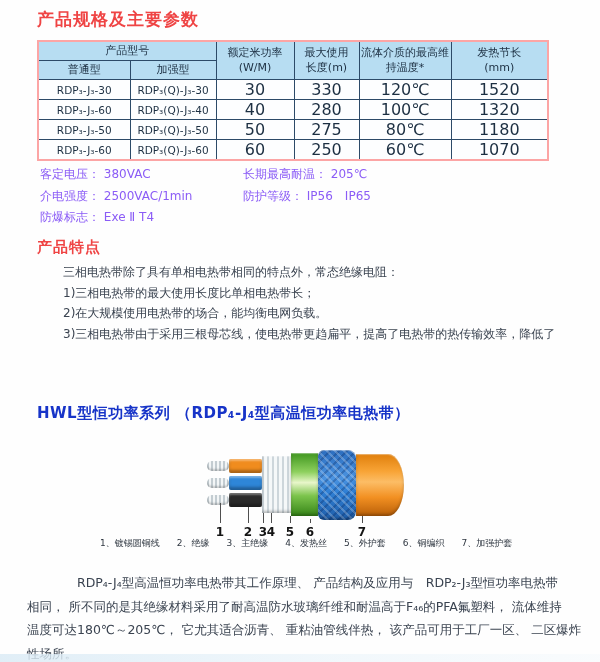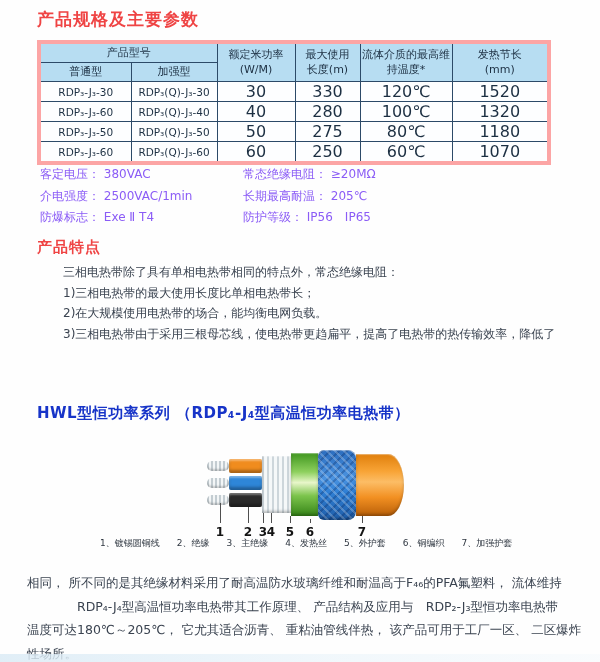--- a/index.html
+++ b/index.html
@@ -7,21 +7,21 @@
         font-family:"DejaVu Sans","Liberation Sans",sans-serif;color:#39424e;}
   .page::after{content:"";position:absolute;left:0;bottom:0;width:100%;height:8px;
         background:linear-gradient(90deg,#d9eaf5,#eef6fb 55%,#f8fbfd);opacity:.8;pointer-events:none;}
 
   .sec-title{position:absolute;left:37px;font-weight:bold;color:#ef4444;font-size:17px;letter-spacing:1px;}
   #title1{top:8px;}
   #title2{top:238px;font-size:15px;}
 
   
   .spec-table{position:absolute;left:37px;top:40px;border-collapse:collapse;table-layout:fixed;
-        width:510px;border:4px solid #fca5a5;font-size:11px;color:#1c2f42;}
+        width:510px;border:2px solid #fca5a5;font-size:11px;color:#1c2f42;}
   .spec-table th,.spec-table td{border:1px solid #2c4a68;text-align:center;vertical-align:middle;
         padding:0;font-weight:normal;overflow:hidden;}
   .spec-table th{background:#b7ddf2;line-height:1.3;}
   .spec-table .h20{height:18px;}
   .spec-table tbody td{height:19px;background:#fdfeff;font-size:16px;}
   .spec-table td.model{font-size:10.5px;margin-top:48px;}
 
   
   .specs{position:absolute;top:164px;font-size:12px;color:#8b5cf6;line-height:21.5px;}
   #specs-left{left:40px;}
@@ -150,21 +150,20 @@
         </tr>
       </tbody>
   </table>
 
   <div id="specs-left" class="specs">
       <div class="">客定电压： 380VAC</div>
       <div class="">介电强度： 2500VAC/1min</div>
       <div class="">防爆标志： Exe Ⅱ T4</div>
     </div>
   <div id="specs-right" class="specs">
-      <div class="">常态绝缘电阻： ≥20MΩ</div>
       <div class="">长期最高耐温： 205℃</div>
       <div class="">防护等级： IP56　IP65</div>
     </div>
 
   <div id="title2" class="sec-title">产品特点</div>
   <div id="features-text" class="para">
       <div class="para-line indent">三相电热带除了具有单相电热带相同的特点外，常态绝缘电阻：</div>
       <div class="para-line indent">1)三相电热带的最大使用长度比单相电热带长；</div>
       <div class="para-line indent">2)在大规模使用电热带的场合，能均衡电网负载。</div>
       <div class="para-line indent">3)三相电热带由于采用三根母芯线，使电热带更趋扁平，提高了电热带的热传输效率，降低了</div>
@@ -207,18 +206,18 @@
       <span>1、镀锡圆铜线</span>
       <span>2、绝缘</span>
       <span>3、主绝缘</span>
       <span>4、发热丝</span>
       <span>5、外护套</span>
       <span>6、铜编织</span>
       <span>7、加强护套</span>
     </div>
 
   <div id="description-text" class="para">
+      <div class="para-line indent-big">RDP₄-J₄型高温恒功率电热带其工作原理、 产品结构及应用与　RDP₂-J₃型恒功率电热带</div>
       <div class="para-line">相同， 所不同的是其绝缘材料采用了耐高温防水玻璃纤维和耐温高于F₄₆的PFA氟塑料， 流体维持</div>
-      <div class="para-line indent-big">RDP₄-J₄型高温恒功率电热带其工作原理、 产品结构及应用与　RDP₂-J₃型恒功率电热带</div>
       <div class="para-line">温度可达180℃～205℃， 它尤其适合沥青、 重粘油管线伴热， 该产品可用于工厂一区、 二区爆炸</div>
       <div class="para-line">性场所。</div>
     </div>
 </div>
 
 </body></html>

